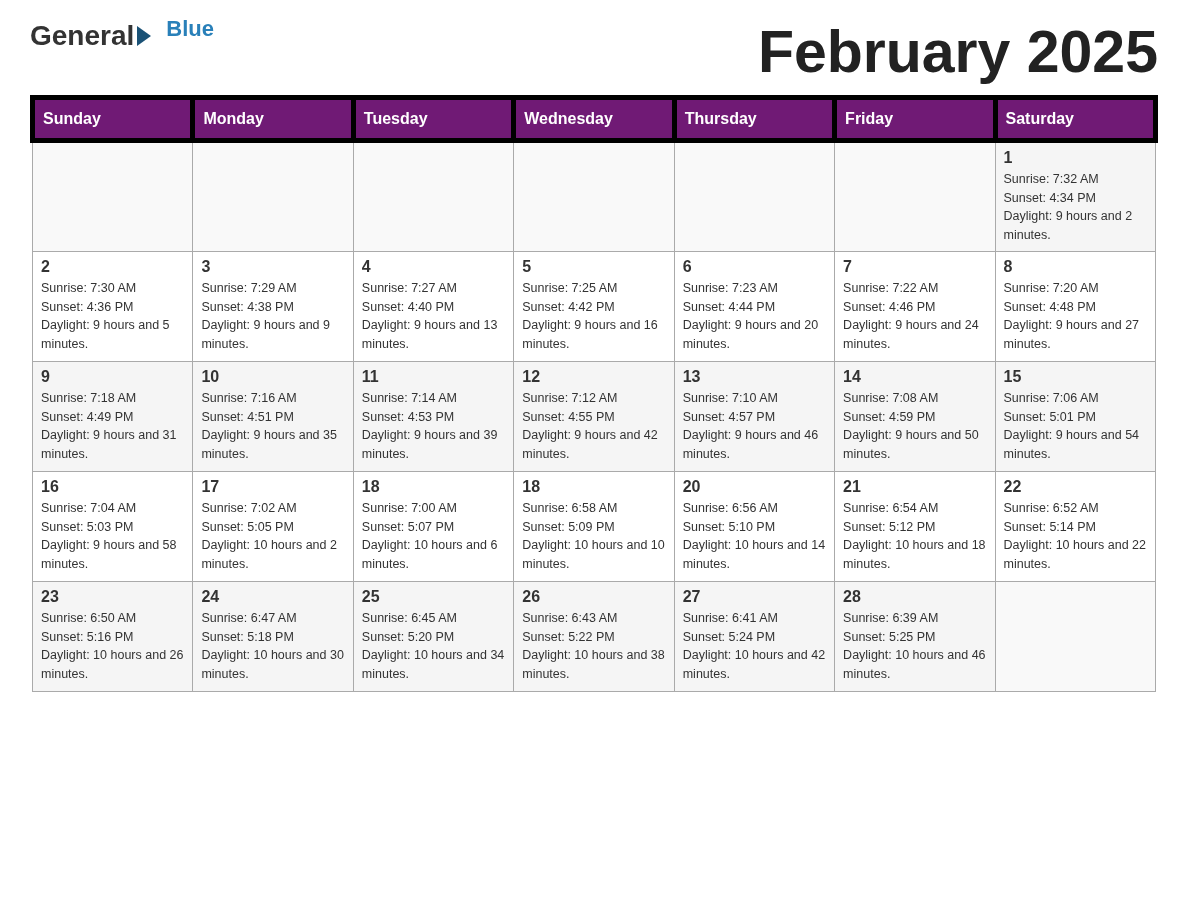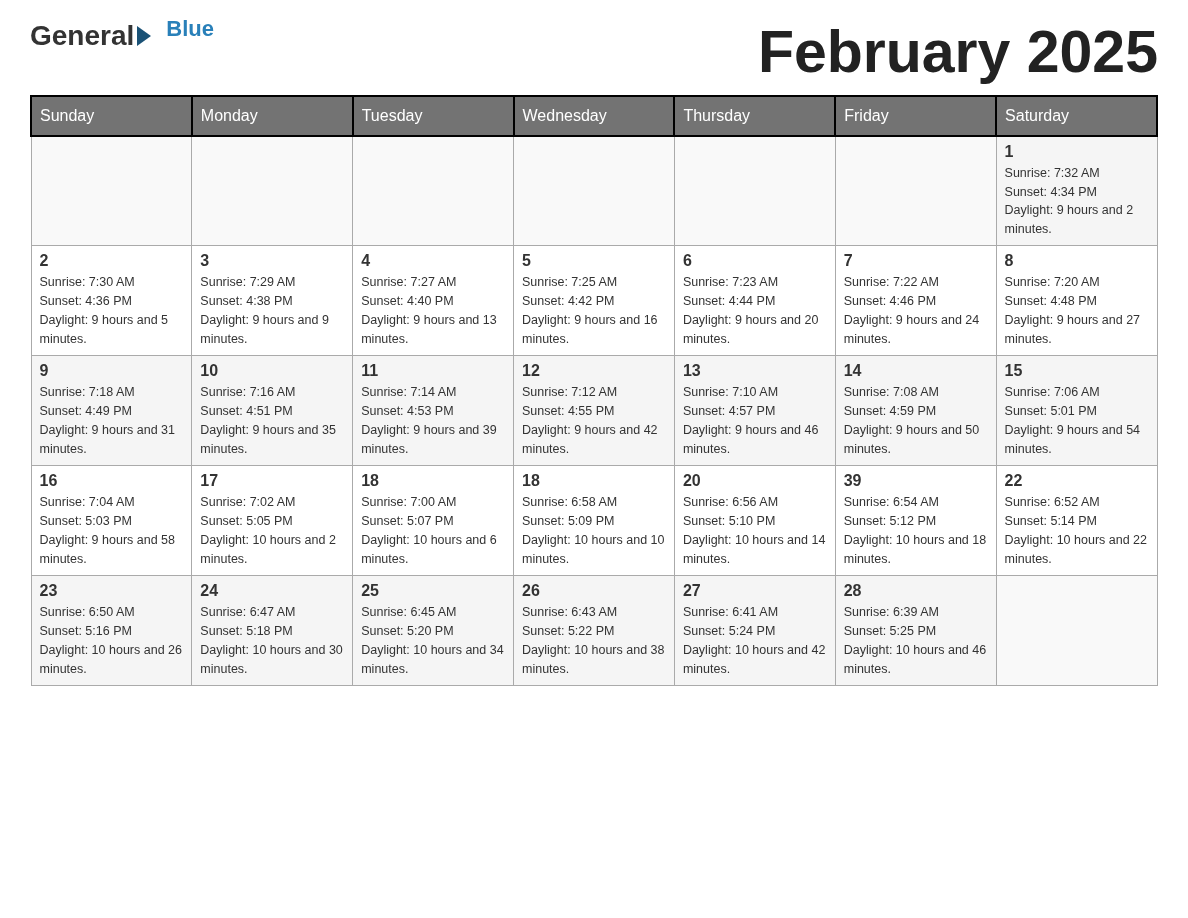--- a/index.html
+++ b/index.html
@@ -64,27 +64,27 @@
       margin-top: 4px;
     }
 
     .calendar-table {
       width: 100%;
       border-collapse: collapse;
       table-layout: fixed;
     }
 
     .calendar-table thead tr th {
-      background-color: #737373;
+      background-color: #701a75;
       color: #fff;
       font-size: 16px;
-      font-weight: normal;
+      font-weight: bold;
       padding: 10px 8px;
       text-align: left;
-      border: 2px solid #000000;
+      border: 5px solid #000000;
     }
 
     .calendar-table tbody tr td {
       vertical-align: top;
       border: 1px solid #aaa;
       padding: 6px 8px;
       height: 110px;
       font-size: 13px;
       color: #333;
       background: #fff;
@@ -241,21 +241,21 @@
         </td>
         <td>
           <span class="day-number">18</span>
           <div class="day-info">Sunrise: 6:58 AM<br>Sunset: 5:09 PM<br>Daylight: 10 hours and 10 minutes.</div>
         </td>
         <td>
           <span class="day-number">20</span>
           <div class="day-info">Sunrise: 6:56 AM<br>Sunset: 5:10 PM<br>Daylight: 10 hours and 14 minutes.</div>
         </td>
         <td>
-          <span class="day-number">39</span>
+          <span class="day-number">21</span>
           <div class="day-info">Sunrise: 6:54 AM<br>Sunset: 5:12 PM<br>Daylight: 10 hours and 18 minutes.</div>
         </td>
         <td>
           <span class="day-number">22</span>
           <div class="day-info">Sunrise: 6:52 AM<br>Sunset: 5:14 PM<br>Daylight: 10 hours and 22 minutes.</div>
         </td>
       </tr>
       <tr>
         <td>
           <span class="day-number">23</span>

